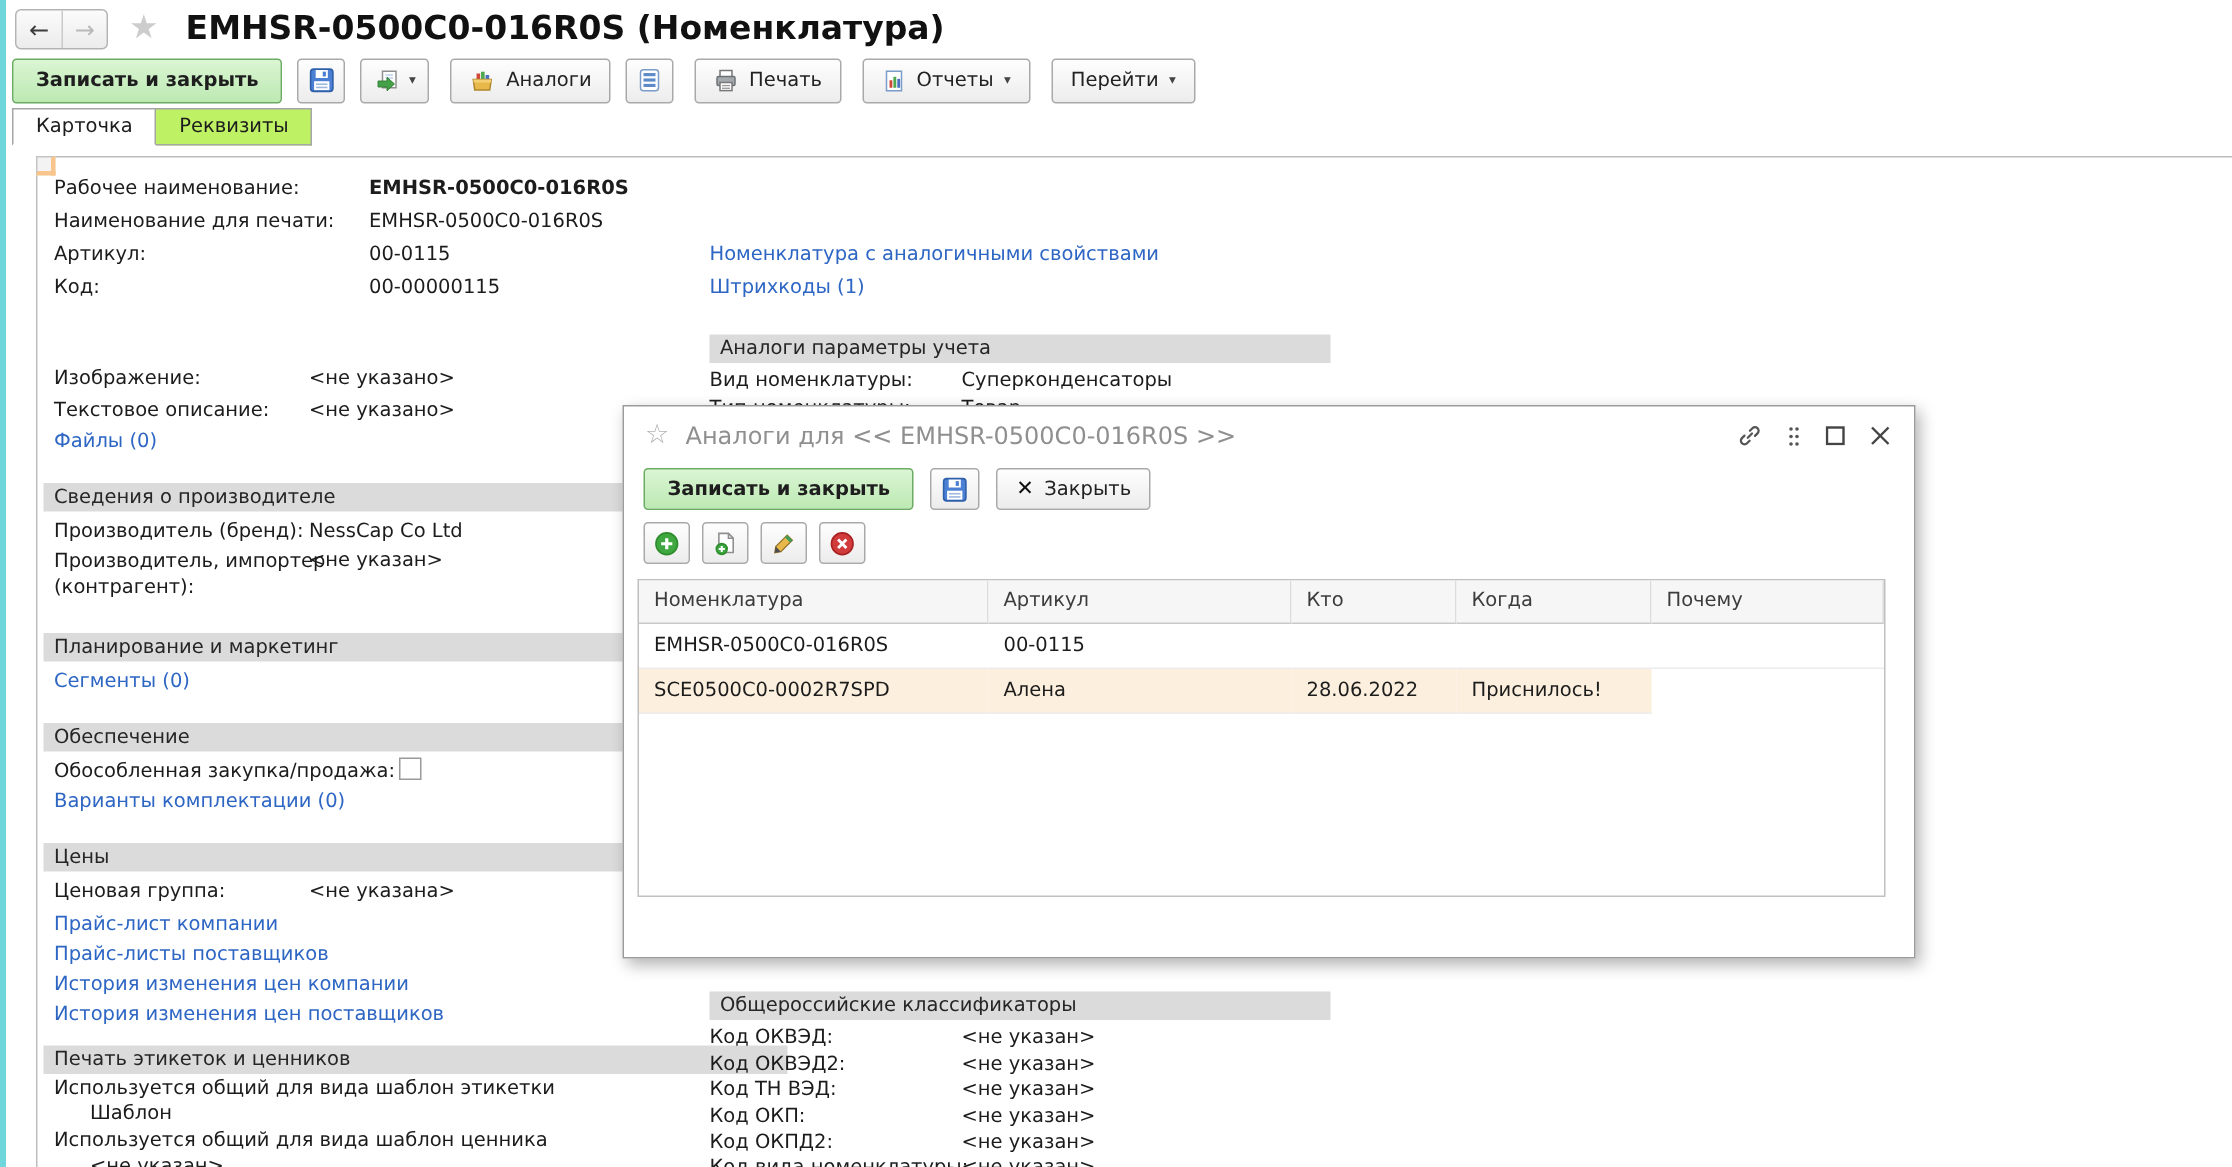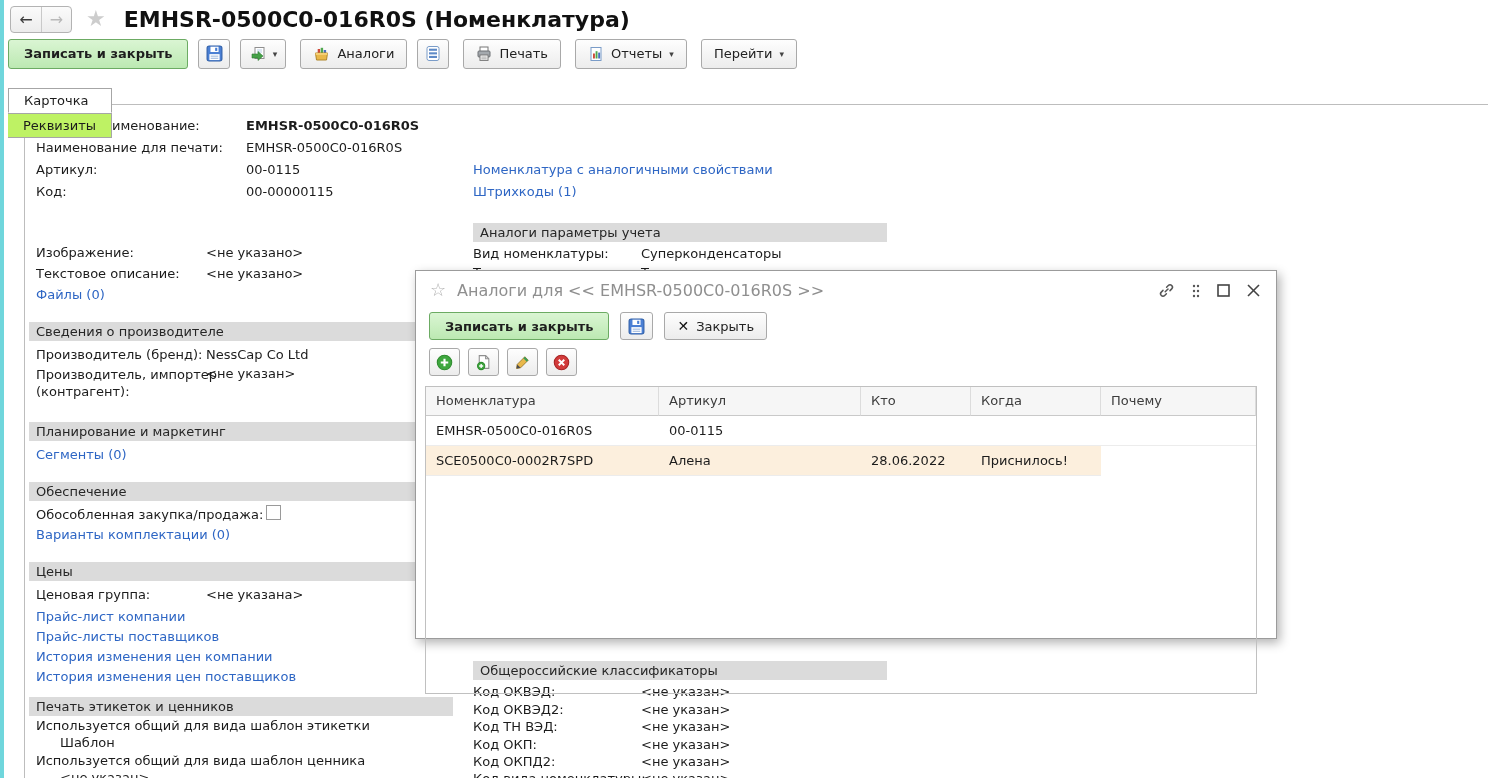--- a/index.html
+++ b/index.html
@@ -23,21 +23,21 @@
   .btn { height:30px; border:1px solid #a9a9a9; border-radius:3px;
     background:linear-gradient(#fefefe,#ececec); display:inline-flex; align-items:center;
     padding:0 12px; gap:7px; font-size:13px; color:#222; white-space:nowrap; cursor:default; }
   .btn.icon-only { padding:0; justify-content:center; }
   .btn.green { background:linear-gradient(#daf5d3,#bce9b2); border-color:#6cab63; font-weight:bold; padding:0 15px; color:#1e1e1e; }
   .caret { font-size:9px; color:#444; }
   .sp10 { margin-left:10px; } .sp14 { margin-left:14px; }
   .w32 { width:32px; }
 
   
-  .tabs { position:absolute; left:8px; top:88px; display:flex; z-index:3;flex-direction:column; }
+  .tabs { position:absolute; left:8px; top:72px; display:flex; z-index:3; }
   .tab { height:25px; padding:0 15px; display:flex; align-items:center; font-size:13px;
     border:1px solid #a6a6a6; background:#bef264; cursor:default; }
   .tab.active { background:#fff; border-bottom:1px solid #fff; }
   .tab + .tab { border-left:none; }
 
   
   .form { position:absolute; left:24px; top:104px; width:1464px; height:674px;
     border-top:1px solid #bdbdbd; border-left:1px solid #bdbdbd; background:#fff; }
   .corner { position:absolute; left:-1px; top:-1px; width:13px; height:13px; background:#f3f3f3;
     border:1px solid #c4c4c4; border-right:3px solid #f8c68c; border-bottom:3px solid #f8c68c; }
@@ -57,21 +57,21 @@
   .dlg-star { position:absolute; left:14px; top:8px; font-size:18px; color:#b2b2b2; }
   .dlg-title { position:absolute; left:41px; top:10px; font-size:16px; color:#8f8f8f; white-space:nowrap; }
   .dlg-winicons { position:absolute; right:16px; top:11px; display:flex; align-items:center; gap:17px; }
   .dlg-winicons svg { display:block; }
   .dlg-toolbar { position:absolute; left:13px; top:41px; display:flex; align-items:center; gap:11px; }
   .dlg-toolbar .btn { height:28px; }
   .xmark { font-weight:bold; font-size:14px; color:#111; }
   .row-actions { position:absolute; left:13px; top:77px; display:flex; gap:8px; }
   .row-actions .btn { width:31px; height:28px; }
 
-  .tbl { position:absolute; left:9px; top:115px; width:832px; height:308px; border:1px solid #c0c0c0;
+  .tbl { position:absolute; left:9px; top:115px; width:832px; height:212px; border:1px solid #c0c0c0;
     display:grid; grid-template-columns:233px 202px 110px 130px 155px;
     grid-template-rows:29px 30px 30px 1fr; align-content:start; }
   .th { background:#f6f6f6; border-bottom:1px solid #c9c9c9; border-right:1px solid #dcdcdc;
     line-height:28px; padding-left:10px; color:#3c3c3c; overflow:hidden; white-space:nowrap; }
   .th:last-child { border-right:none; }
   .td { line-height:29px; padding-left:10px; border-bottom:1px solid #ececec;
     overflow:hidden; white-space:nowrap; }
   .hl { background:#fcefdd; }
   .filler { grid-column:1 / 6; }
 </style>
@@ -201,21 +201,21 @@
   <span class="abs link" style="left:11px;top:422px">Варианты комплектации (0)</span>
 
   <div class="sechdr" style="left:4px;top:457px;width:424px">Цены</div>
   <span class="abs lbl" style="left:11px;top:482px">Ценовая группа:</span>
   <span class="abs val" style="left:181px;top:482px">&lt;не указана&gt;</span>
   <span class="abs link" style="left:11px;top:504px">Прайс-лист компании</span>
   <span class="abs link" style="left:11px;top:524px">Прайс-листы поставщиков</span>
   <span class="abs link" style="left:11px;top:544px">История изменения цен компании</span>
   <span class="abs link" style="left:11px;top:564px">История изменения цен поставщиков</span>
 
-  <div class="sechdr" style="left:4px;top:592px;width:424px">Печать этикеток и ценников</div>
+  <div class="sechdr" style="left:4px;top:592px;width:496px">Печать этикеток и ценников</div>
   <span class="abs lbl" style="left:11px;top:613px">Используется общий для вида шаблон этикетки</span>
   <span class="abs lbl" style="left:35px;top:630px">Шаблон</span>
   <span class="abs lbl" style="left:11px;top:648px">Используется общий для вида шаблон ценника</span>
   <span class="abs lbl" style="left:35px;top:665px">&lt;не указан&gt;</span>
 
   <div class="sechdr" style="left:448px;top:118px;width:414px">Аналоги параметры учета</div>
   <span class="abs lbl" style="left:448px;top:141px">Вид номенклатуры:</span>
   <span class="abs val" style="left:616px;top:141px">Суперконденсаторы</span>
   <span class="abs lbl" style="left:448px;top:160px">Тип номенклатуры:</span>
   <span class="abs val" style="left:616px;top:160px">Товар</span>

